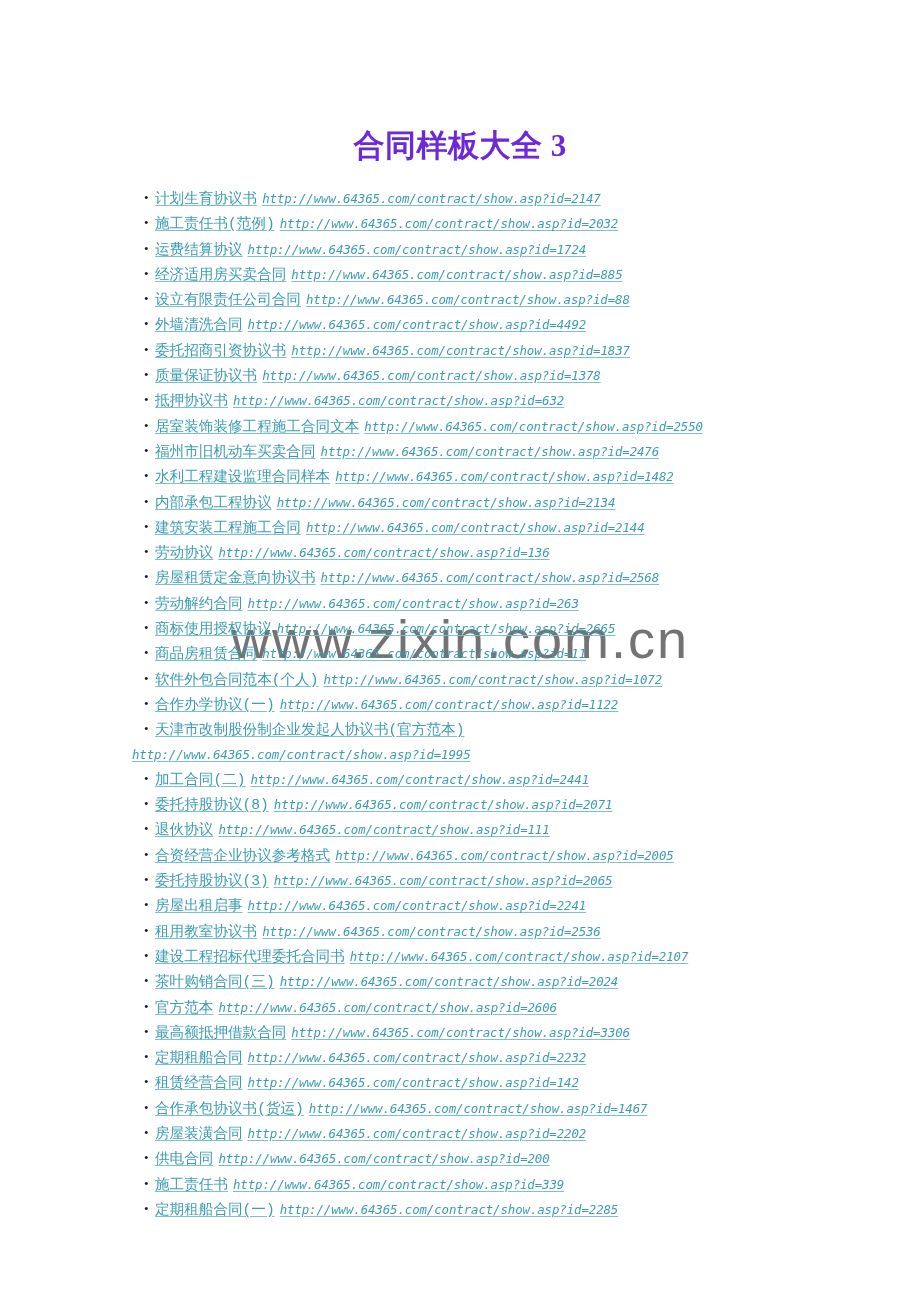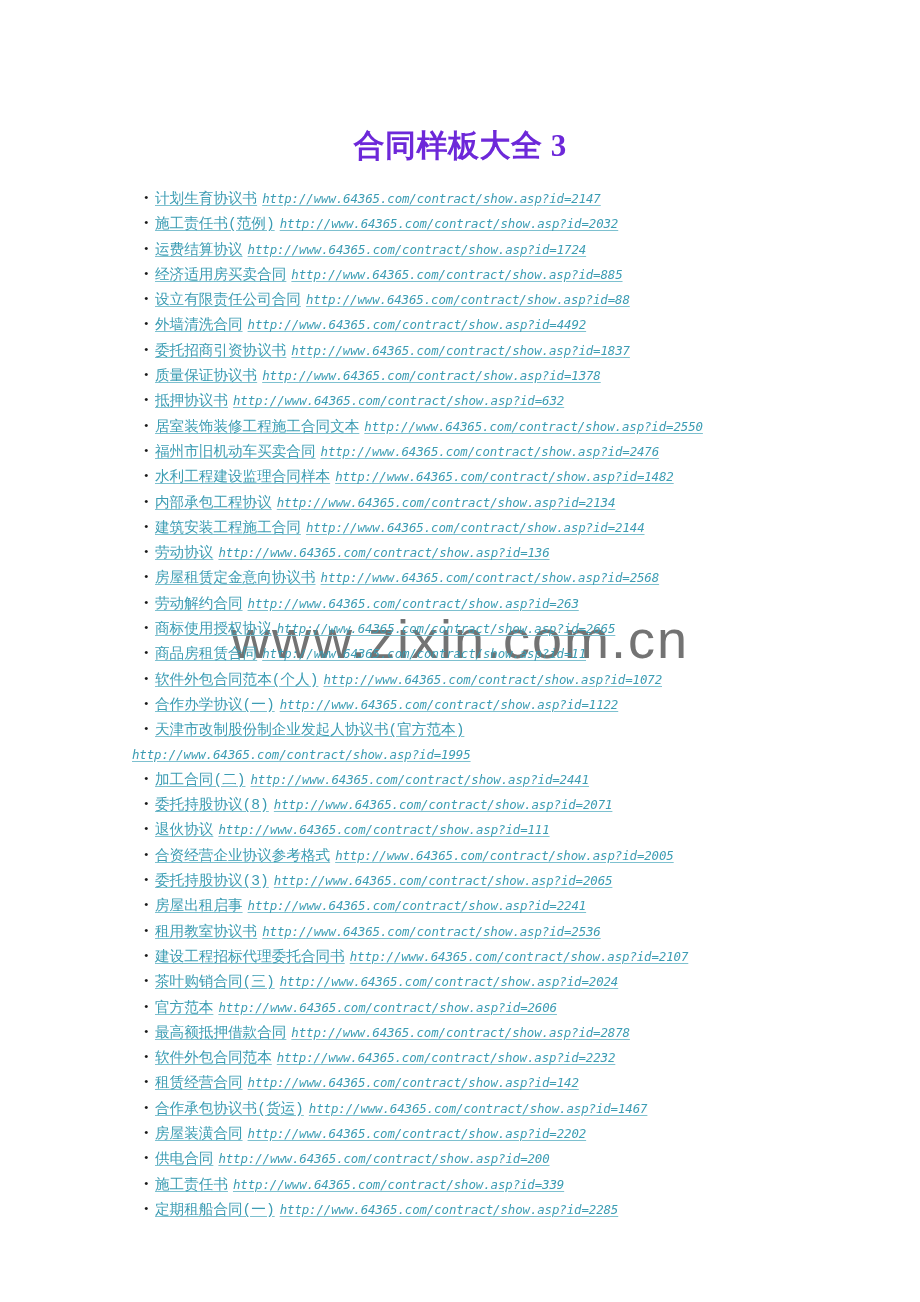--- a/index.html
+++ b/index.html
@@ -152,22 +152,22 @@
       <li class="link-item"><span class="bullet">•</span><a class="lnk title-part" href="#">加工合同(二)</a><span class="gap"></span><a class="lnk url-part" href="#">http://www.64365.com/contract/show.asp?id=2441</a></li>
       <li class="link-item"><span class="bullet">•</span><a class="lnk title-part" href="#">委托持股协议(8)</a><span class="gap"></span><a class="lnk url-part" href="#">http://www.64365.com/contract/show.asp?id=2071</a></li>
       <li class="link-item"><span class="bullet">•</span><a class="lnk title-part" href="#">退伙协议</a><span class="gap"></span><a class="lnk url-part" href="#">http://www.64365.com/contract/show.asp?id=111</a></li>
       <li class="link-item"><span class="bullet">•</span><a class="lnk title-part" href="#">合资经营企业协议参考格式</a><span class="gap"></span><a class="lnk url-part" href="#">http://www.64365.com/contract/show.asp?id=2005</a></li>
       <li class="link-item"><span class="bullet">•</span><a class="lnk title-part" href="#">委托持股协议(3)</a><span class="gap"></span><a class="lnk url-part" href="#">http://www.64365.com/contract/show.asp?id=2065</a></li>
       <li class="link-item"><span class="bullet">•</span><a class="lnk title-part" href="#">房屋出租启事</a><span class="gap"></span><a class="lnk url-part" href="#">http://www.64365.com/contract/show.asp?id=2241</a></li>
       <li class="link-item"><span class="bullet">•</span><a class="lnk title-part" href="#">租用教室协议书</a><span class="gap"></span><a class="lnk url-part" href="#">http://www.64365.com/contract/show.asp?id=2536</a></li>
       <li class="link-item"><span class="bullet">•</span><a class="lnk title-part" href="#">建设工程招标代理委托合同书</a><span class="gap"></span><a class="lnk url-part" href="#">http://www.64365.com/contract/show.asp?id=2107</a></li>
       <li class="link-item"><span class="bullet">•</span><a class="lnk title-part" href="#">茶叶购销合同(三)</a><span class="gap"></span><a class="lnk url-part" href="#">http://www.64365.com/contract/show.asp?id=2024</a></li>
       <li class="link-item"><span class="bullet">•</span><a class="lnk title-part" href="#">官方范本</a><span class="gap"></span><a class="lnk url-part" href="#">http://www.64365.com/contract/show.asp?id=2606</a></li>
-      <li class="link-item"><span class="bullet">•</span><a class="lnk title-part" href="#">最高额抵押借款合同</a><span class="gap"></span><a class="lnk url-part" href="#">http://www.64365.com/contract/show.asp?id=2878</a></li>
-      <li class="link-item"><span class="bullet">•</span><a class="lnk title-part" href="#">软件外包合同范本</a><span class="gap"></span><a class="lnk url-part" href="#">http://www.64365.com/contract/show.asp?id=2232</a></li>
+      <li class="link-item"><span class="bullet">•</span><a class="lnk title-part" href="#">最高额抵押借款合同</a><span class="gap"></span><a class="lnk url-part" href="#">http://www.64365.com/contract/show.asp?id=3306</a></li>
+      <li class="link-item"><span class="bullet">•</span><a class="lnk title-part" href="#">定期租船合同</a><span class="gap"></span><a class="lnk url-part" href="#">http://www.64365.com/contract/show.asp?id=2232</a></li>
       <li class="link-item"><span class="bullet">•</span><a class="lnk title-part" href="#">租赁经营合同</a><span class="gap"></span><a class="lnk url-part" href="#">http://www.64365.com/contract/show.asp?id=142</a></li>
       <li class="link-item"><span class="bullet">•</span><a class="lnk title-part" href="#">合作承包协议书(货运)</a><span class="gap"></span><a class="lnk url-part" href="#">http://www.64365.com/contract/show.asp?id=1467</a></li>
       <li class="link-item"><span class="bullet">•</span><a class="lnk title-part" href="#">房屋装潢合同</a><span class="gap"></span><a class="lnk url-part" href="#">http://www.64365.com/contract/show.asp?id=2202</a></li>
       <li class="link-item"><span class="bullet">•</span><a class="lnk title-part" href="#">供电合同</a><span class="gap"></span><a class="lnk url-part" href="#">http://www.64365.com/contract/show.asp?id=200</a></li>
       <li class="link-item"><span class="bullet">•</span><a class="lnk title-part" href="#">施工责任书</a><span class="gap"></span><a class="lnk url-part" href="#">http://www.64365.com/contract/show.asp?id=339</a></li>
       <li class="link-item"><span class="bullet">•</span><a class="lnk title-part" href="#">定期租船合同(一)</a><span class="gap"></span><a class="lnk url-part" href="#">http://www.64365.com/contract/show.asp?id=2285</a></li>
     </ul>
 
 </div>
 

